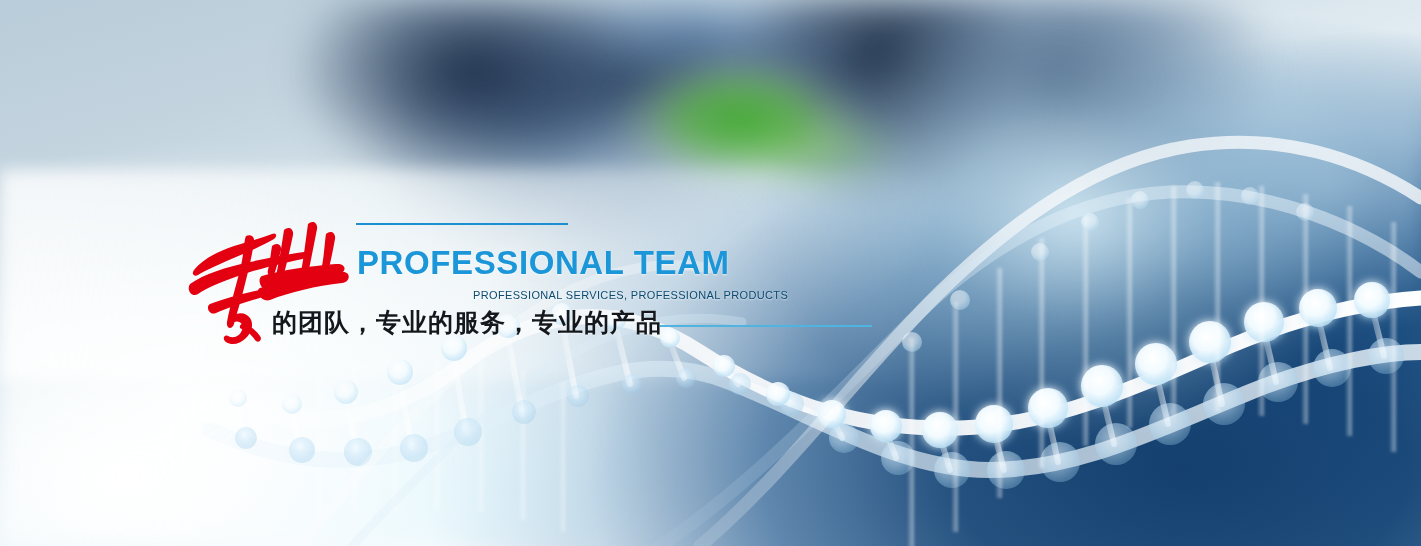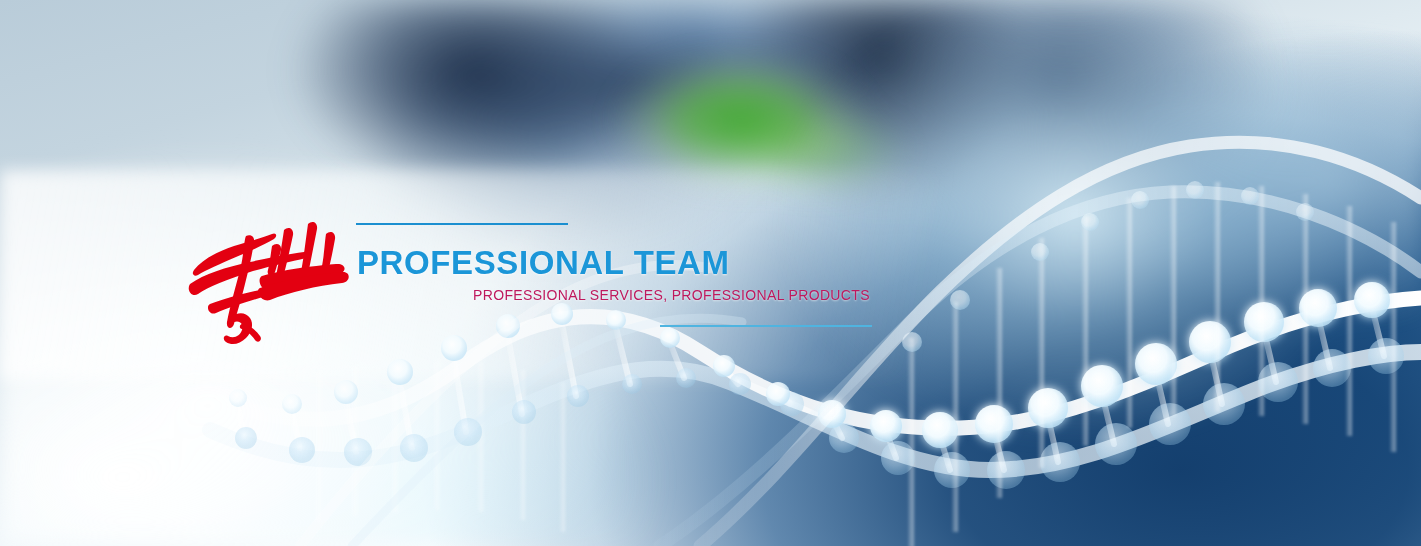--- a/index.html
+++ b/index.html
@@ -110,24 +110,24 @@
     letter-spacing:0.6px;
     color:#1b96d8;
     line-height:40px;
     white-space:nowrap;
     text-shadow:0 1px 2px rgba(255,255,255,0.65);
   }
 
   .subline {
     position:absolute;
     left:473px; top:285px;
-    font-size:14px;
+    font-size:11px;
     font-weight:normal;
     letter-spacing:0.35px;
-    color:#be185d;
+    color:#0c4a6e;
     line-height:20px;
     white-space:nowrap;
     text-shadow:0 1px 2px rgba(255,255,255,0.6);
   }
 
   .tagline {
     position:absolute;
     left:272px; top:306px;
     font-size:25px;
     font-weight:bold;
@@ -369,17 +369,18 @@
         </g>
       </svg>
     </div>
 
     <div class="rule-top"></div>
 
     <div class="headline">PROFESSIONAL TEAM</div>
 
     <div class="subline">PROFESSIONAL SERVICES, PROFESSIONAL PRODUCTS</div>
 
+    <div class="tagline">的团队，专业的服务，专业的产品</div>
 
     <div class="rule-bottom"></div>
   </div>
 
 </div>
 
 </body></html>

